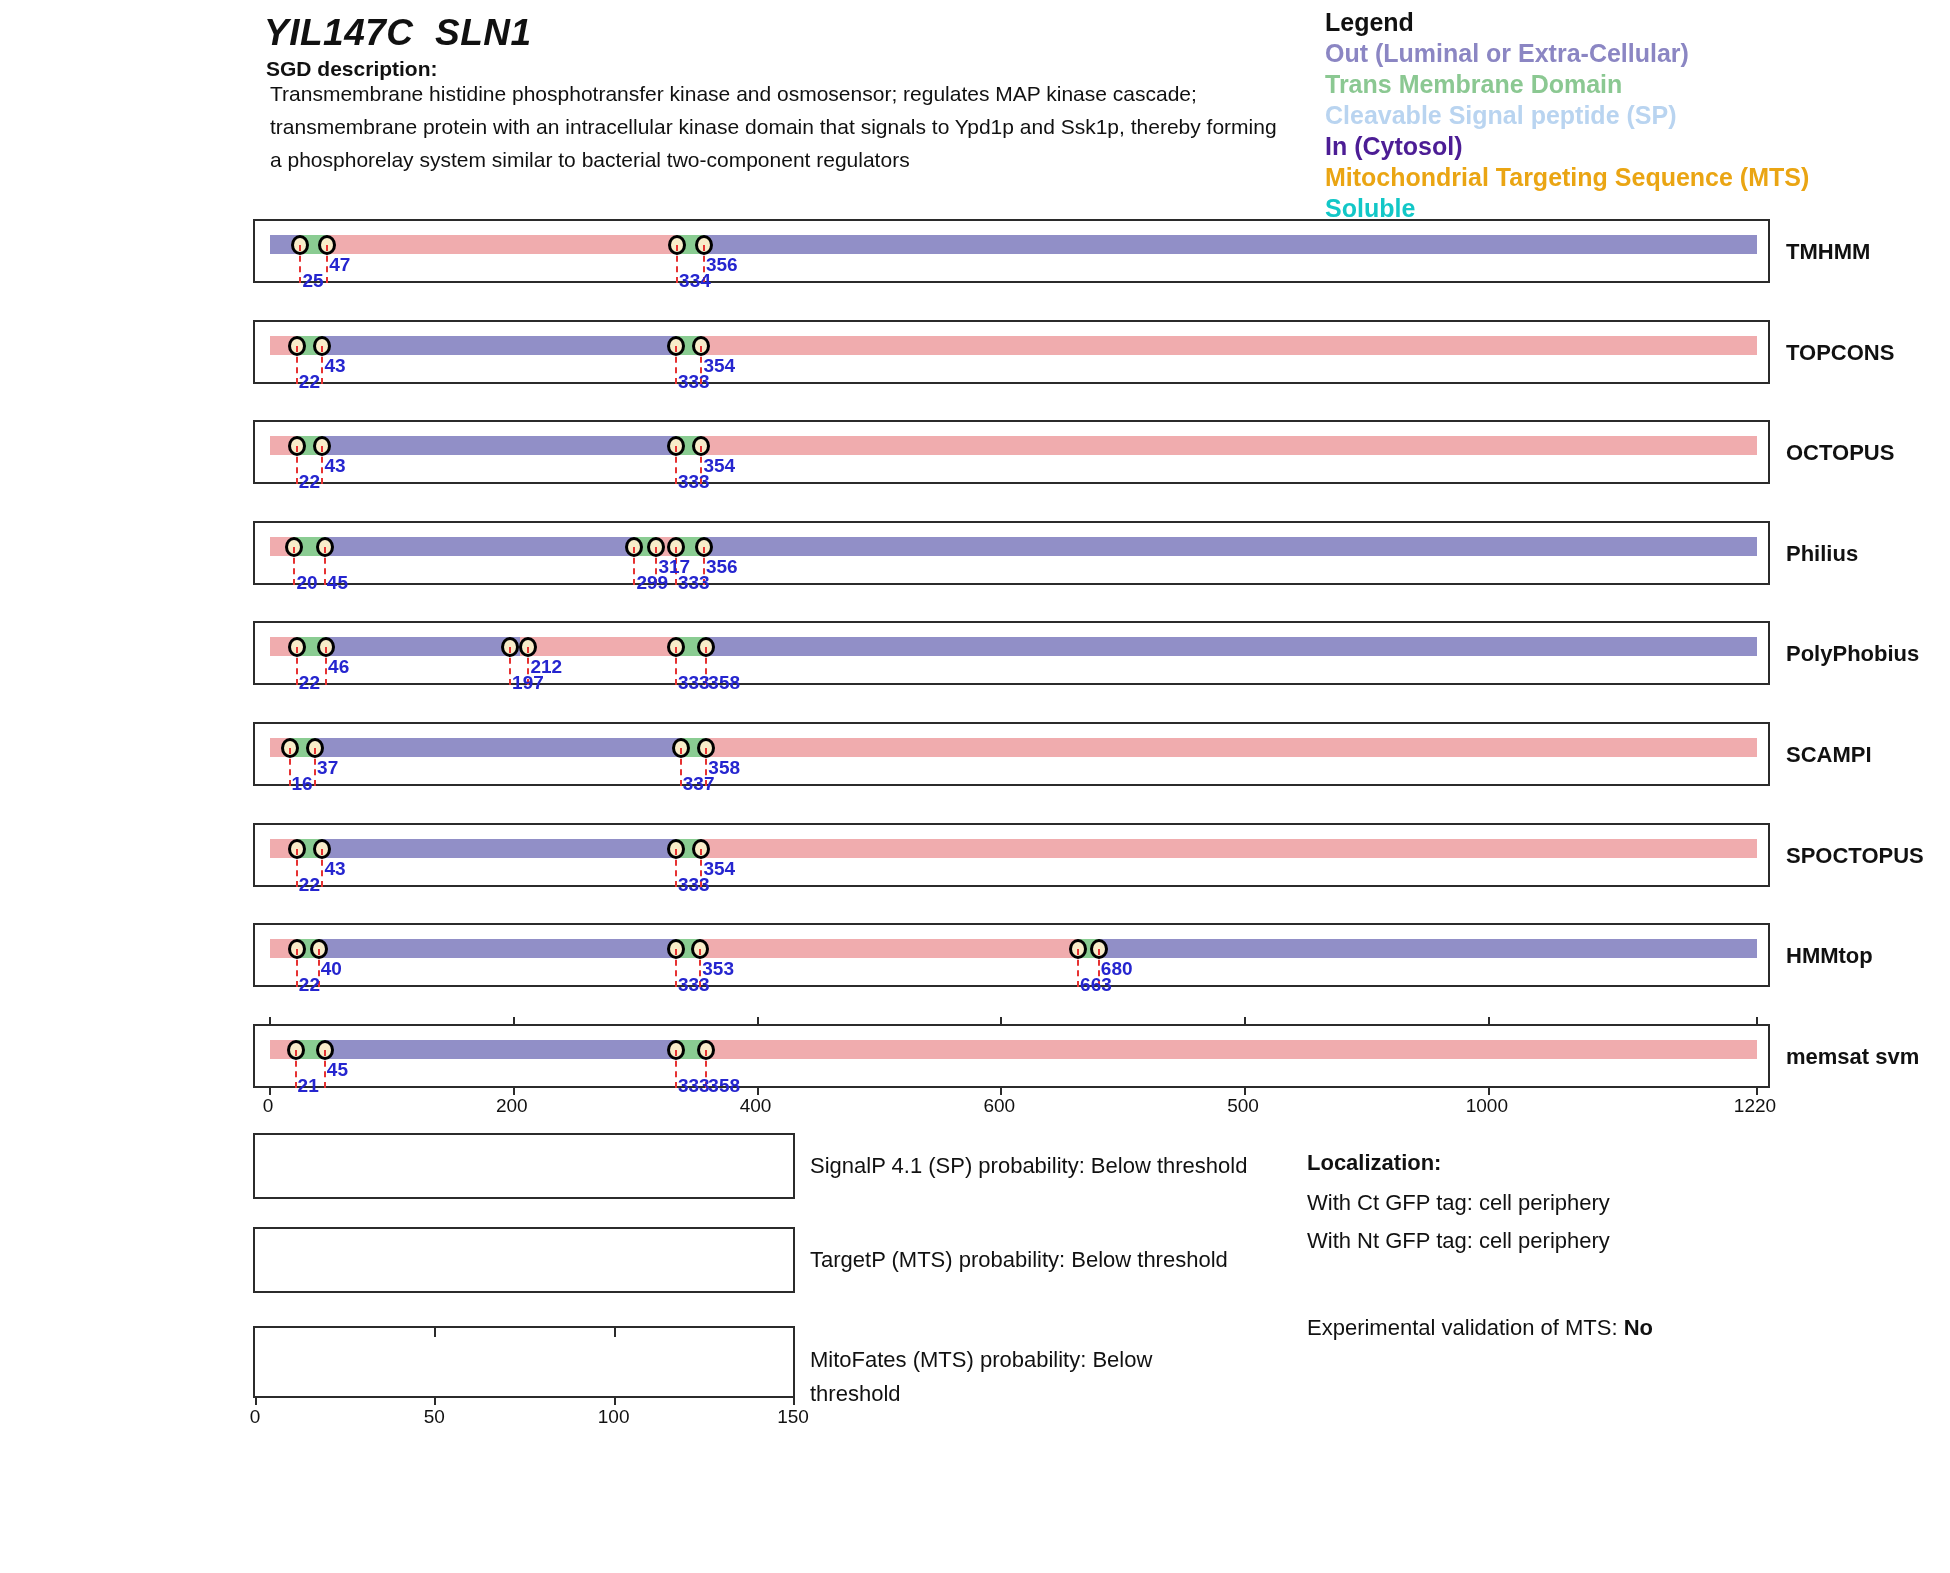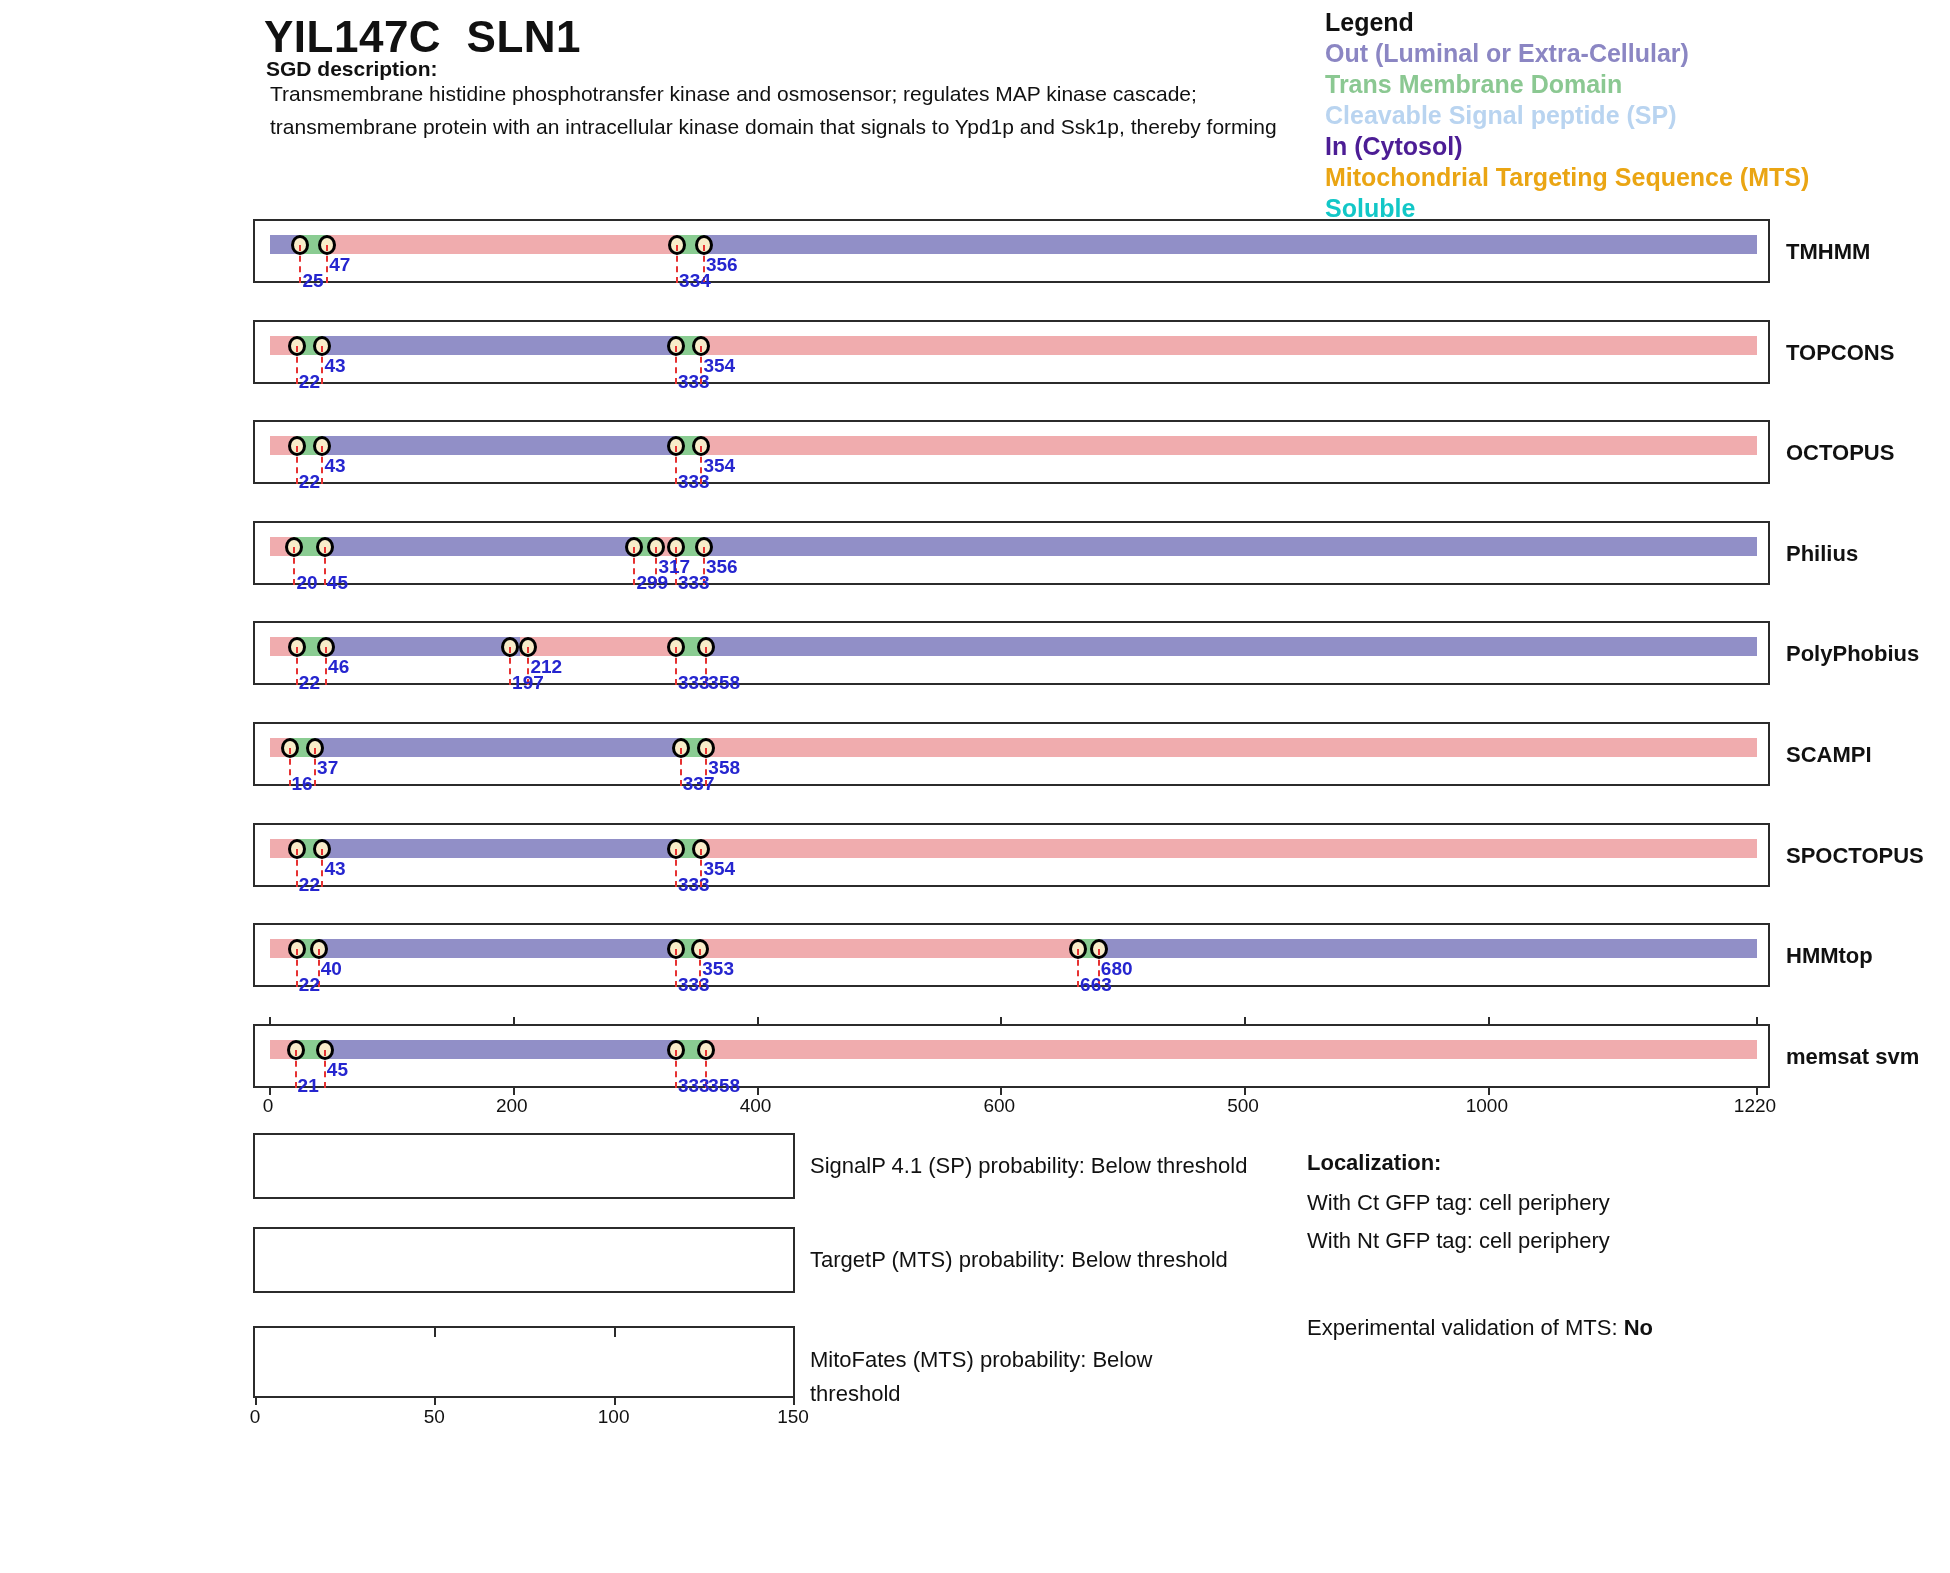--- a/index.html
+++ b/index.html
@@ -1,19 +1,19 @@
 <!DOCTYPE html>
 <html><head>
 <meta charset="utf-8">
 <style>
   html,body{margin:0;padding:0;background:#ffffff;}
   .canvas{position:relative;width:1950px;height:1573px;background:#fff;
           font-family:"Liberation Sans","DejaVu Sans",sans-serif;color:#111;overflow:hidden;}
   .abs{position:absolute;}
-  .page-title{left:264px;top:12px;font-size:44px;font-weight:bold;letter-spacing:.5px;white-space:pre;}
+  .page-title{left:264px;top:12px;font-size:37px;font-weight:bold;letter-spacing:.5px;white-space:pre;font-style:italic;}
   .sgd-heading{left:266px;top:57px;font-size:21px;font-weight:bold;}
   .sgd-line{left:270px;font-size:21px;white-space:pre;}
   .legend-heading{left:1325px;top:8px;font-size:25px;font-weight:bold;}
   .legend-entry{position:absolute;left:1325px;font-size:25px;font-weight:bold;white-space:pre;}
   .track-box{position:absolute;left:253px;width:1517px;height:64px;border:2px solid #2b2b2b;box-sizing:border-box;background:#fff;}
   .track-label{position:absolute;left:1786px;font-size:22px;font-weight:bold;white-space:pre;text-align:center;}
   .bar{position:absolute;left:15px;top:14px;height:19px;}
   .seg{position:absolute;top:0;height:19px;}
   .marker-circle{position:absolute;width:12px;height:14px;border:3px solid #000;border-radius:50%;background:#f8ecc9;z-index:2;}
   .marker-line{position:absolute;width:0;border-left:2px dashed #e63232;z-index:3;}
@@ -27,20 +27,21 @@
 </style>
 </head>
 <body>
 
 <div class="canvas">
 
   <div class="abs page-title">YIL147C  SLN1</div>
   <div class="abs sgd-heading">SGD description:</div>
   <div class="abs sgd-line" style="top:82px;">Transmembrane histidine phosphotransfer kinase and osmosensor; regulates MAP kinase cascade;</div>
   <div class="abs sgd-line" style="top:115px;">transmembrane protein with an intracellular kinase domain that signals to Ypd1p and Ssk1p, thereby forming</div>
+  <div class="abs sgd-line" style="top:148px;">a phosphorelay system similar to bacterial two-component regulators</div>
 
   <div class="abs legend-heading">Legend</div>
   <div id="legend-entries">
       <div class="legend-entry" style="top: 39px; color: rgb(139, 134, 195);">Out (Luminal or Extra-Cellular)</div>
       <div class="legend-entry" style="top: 70px; color: rgb(139, 200, 146);">Trans Membrane Domain</div>
       <div class="legend-entry" style="top: 101px; color: rgb(185, 212, 240);">Cleavable Signal peptide (SP)</div>
       <div class="legend-entry" style="top: 132px; color: #4c1d95;">In (Cytosol)</div>
       <div class="legend-entry" style="top: 163px; color: rgb(234, 165, 19);">Mitochondrial Targeting Sequence (MTS)</div>
       <div class="legend-entry" style="top: 194px; color: rgb(18, 199, 199);">Soluble</div>
     </div>

